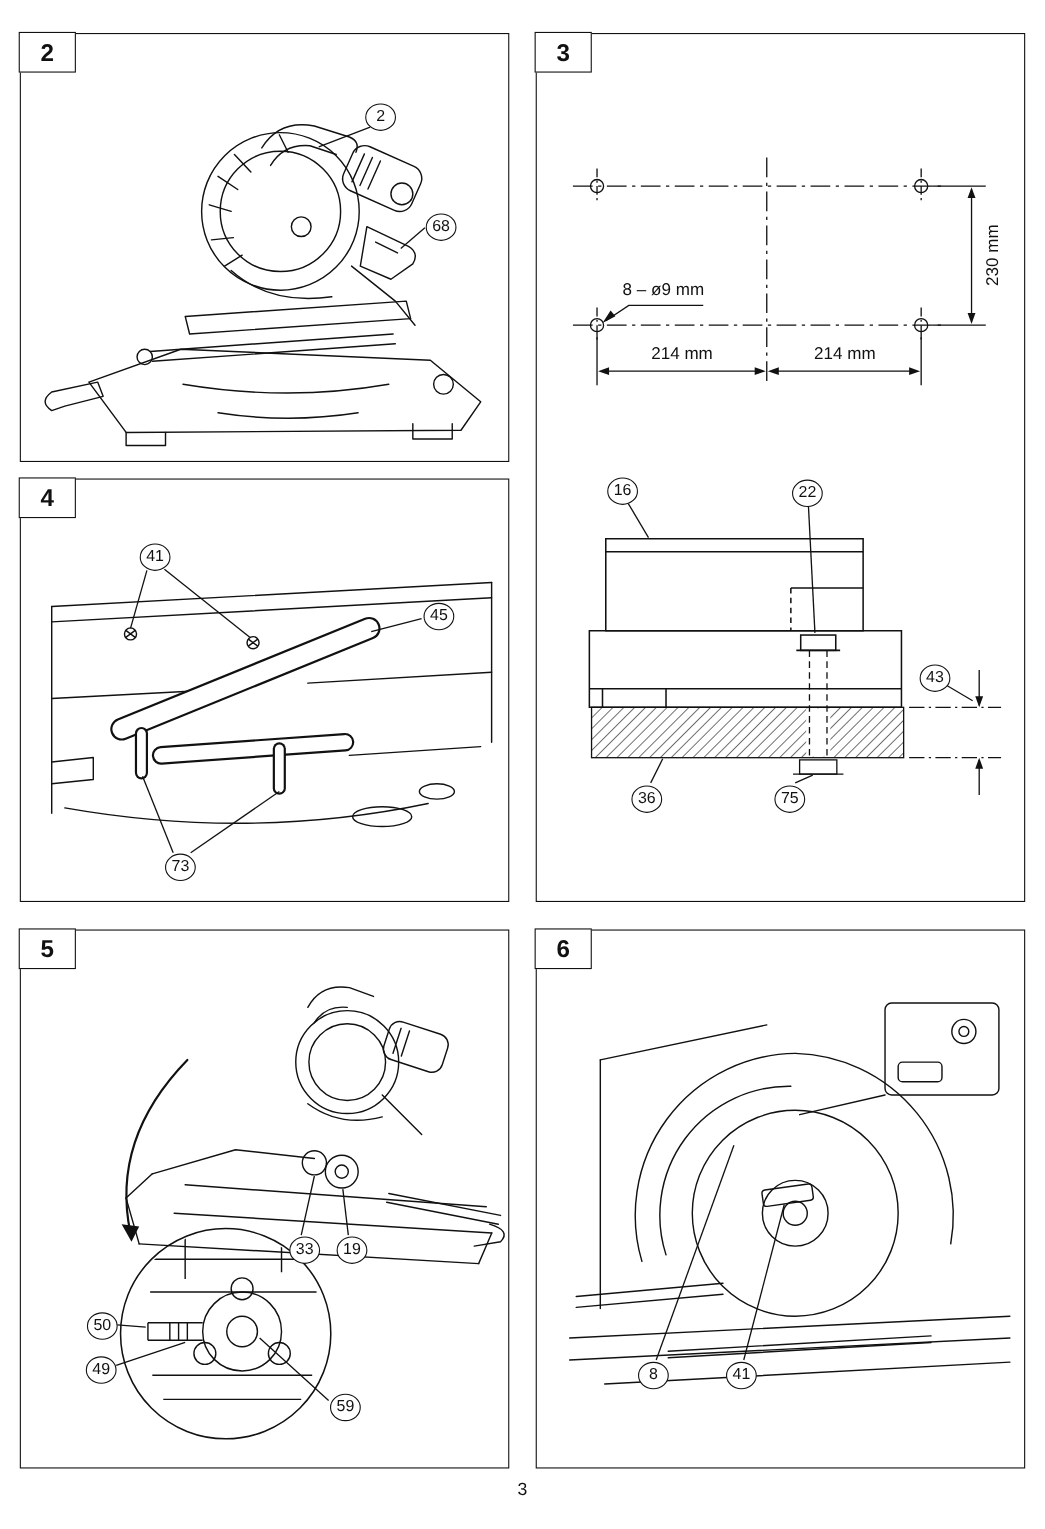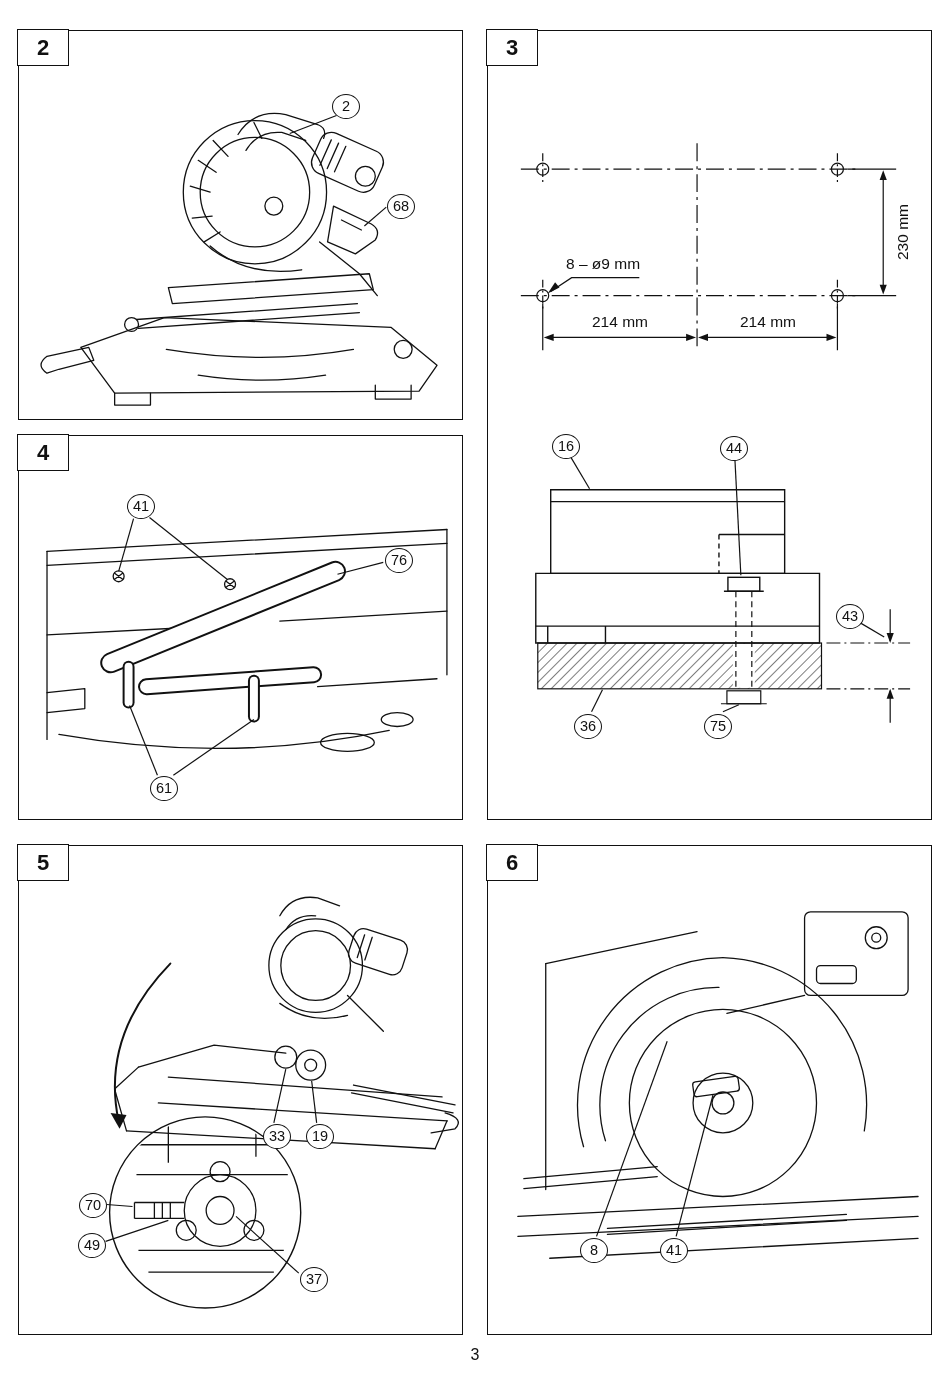--- a/index.html
+++ b/index.html
@@ -139,21 +139,21 @@
         <path d="M404 614 L400.4 604 H407.6 Z"></path>
         <path d="M404 660 L400.4 670 H407.6 Z"></path>
       </g>
     </svg>
     <div class="tab">3</div>
     <div class="dim rot" style="left:380px;top:192px;width:70px;text-align:center">230 mm</div>
     <div class="dim" style="left:97px;top:282px;width:70px;text-align:center">214 mm</div>
     <div class="dim" style="left:245px;top:282px;width:70px;text-align:center">214 mm</div>
     <div class="dim" style="left:78px;top:224px">8 – ø9 mm</div>
     <div class="callout" style="left:64px;top:403px">16</div>
-    <div class="callout" style="left:232px;top:405px">44</div>
+    <div class="callout" style="left:232px;top:405px">22</div>
     <div class="callout" style="left:348px;top:573px">43</div>
     <div class="callout" style="left:86px;top:683px">36</div>
     <div class="callout" style="left:216px;top:683px">75</div>
   </section>
 
   <section class="panel p4">
     <svg viewBox="0 0 445 385">
       <g fill="none" stroke="#111" stroke-width="1.3" stroke-linecap="round" stroke-linejoin="round">
         <path d="M28 116 L430 94"></path>
         <path d="M28 130 L430 108"></path>
@@ -184,22 +184,22 @@
       <g fill="none" stroke="#111" stroke-width="1.2">
         <path d="M115 83 L100 136"></path>
         <path d="M131 82 L209 144"></path>
         <path d="M366 127 L320 139"></path>
         <path d="M139 341 L111 271"></path>
         <path d="M155 341 L236 285"></path>
       </g>
     </svg>
     <div class="tab">4</div>
     <div class="callout" style="left:108px;top:58px">41</div>
-    <div class="callout" style="left:366px;top:112px">76</div>
-    <div class="callout" style="left:131px;top:340px">61</div>
+    <div class="callout" style="left:366px;top:112px">45</div>
+    <div class="callout" style="left:131px;top:340px">73</div>
   </section>
 
   <section class="panel p5">
     <svg viewBox="0 0 445 490">
       <defs>
         <clipPath id="c5">
             <circle cx="187" cy="368" r="94"></circle>
           </clipPath>
       </defs>
       <g fill="none" stroke="#111" stroke-width="1.3" stroke-linecap="round" stroke-linejoin="round">
@@ -247,23 +247,23 @@
         <path d="M256 278 L268 224"></path>
         <path d="M299 278 L294 236"></path>
         <path d="M88 360 L114 362"></path>
         <path d="M87 397 L150 376"></path>
         <path d="M281 429 L218 372"></path>
       </g>
     </svg>
     <div class="tab">5</div>
     <div class="callout" style="left:244px;top:278px">33</div>
     <div class="callout" style="left:287px;top:278px">19</div>
-    <div class="callout" style="left:60px;top:347px">70</div>
+    <div class="callout" style="left:60px;top:347px">50</div>
     <div class="callout" style="left:59px;top:387px">49</div>
-    <div class="callout" style="left:281px;top:421px">37</div>
+    <div class="callout" style="left:281px;top:421px">59</div>
   </section>
 
   <section class="panel p6">
     <svg viewBox="0 0 445 490">
       <g fill="none" stroke="#111" stroke-width="1.3" stroke-linecap="round" stroke-linejoin="round">
         <path d="M58 118 V345"></path>
         <path d="M58 118 L210 86"></path>
         <rect x="318" y="66" width="104" height="84" rx="6"></rect>
         <circle cx="390" cy="92" r="11"></circle>
         <circle cx="390" cy="92" r="4.5"></circle>

